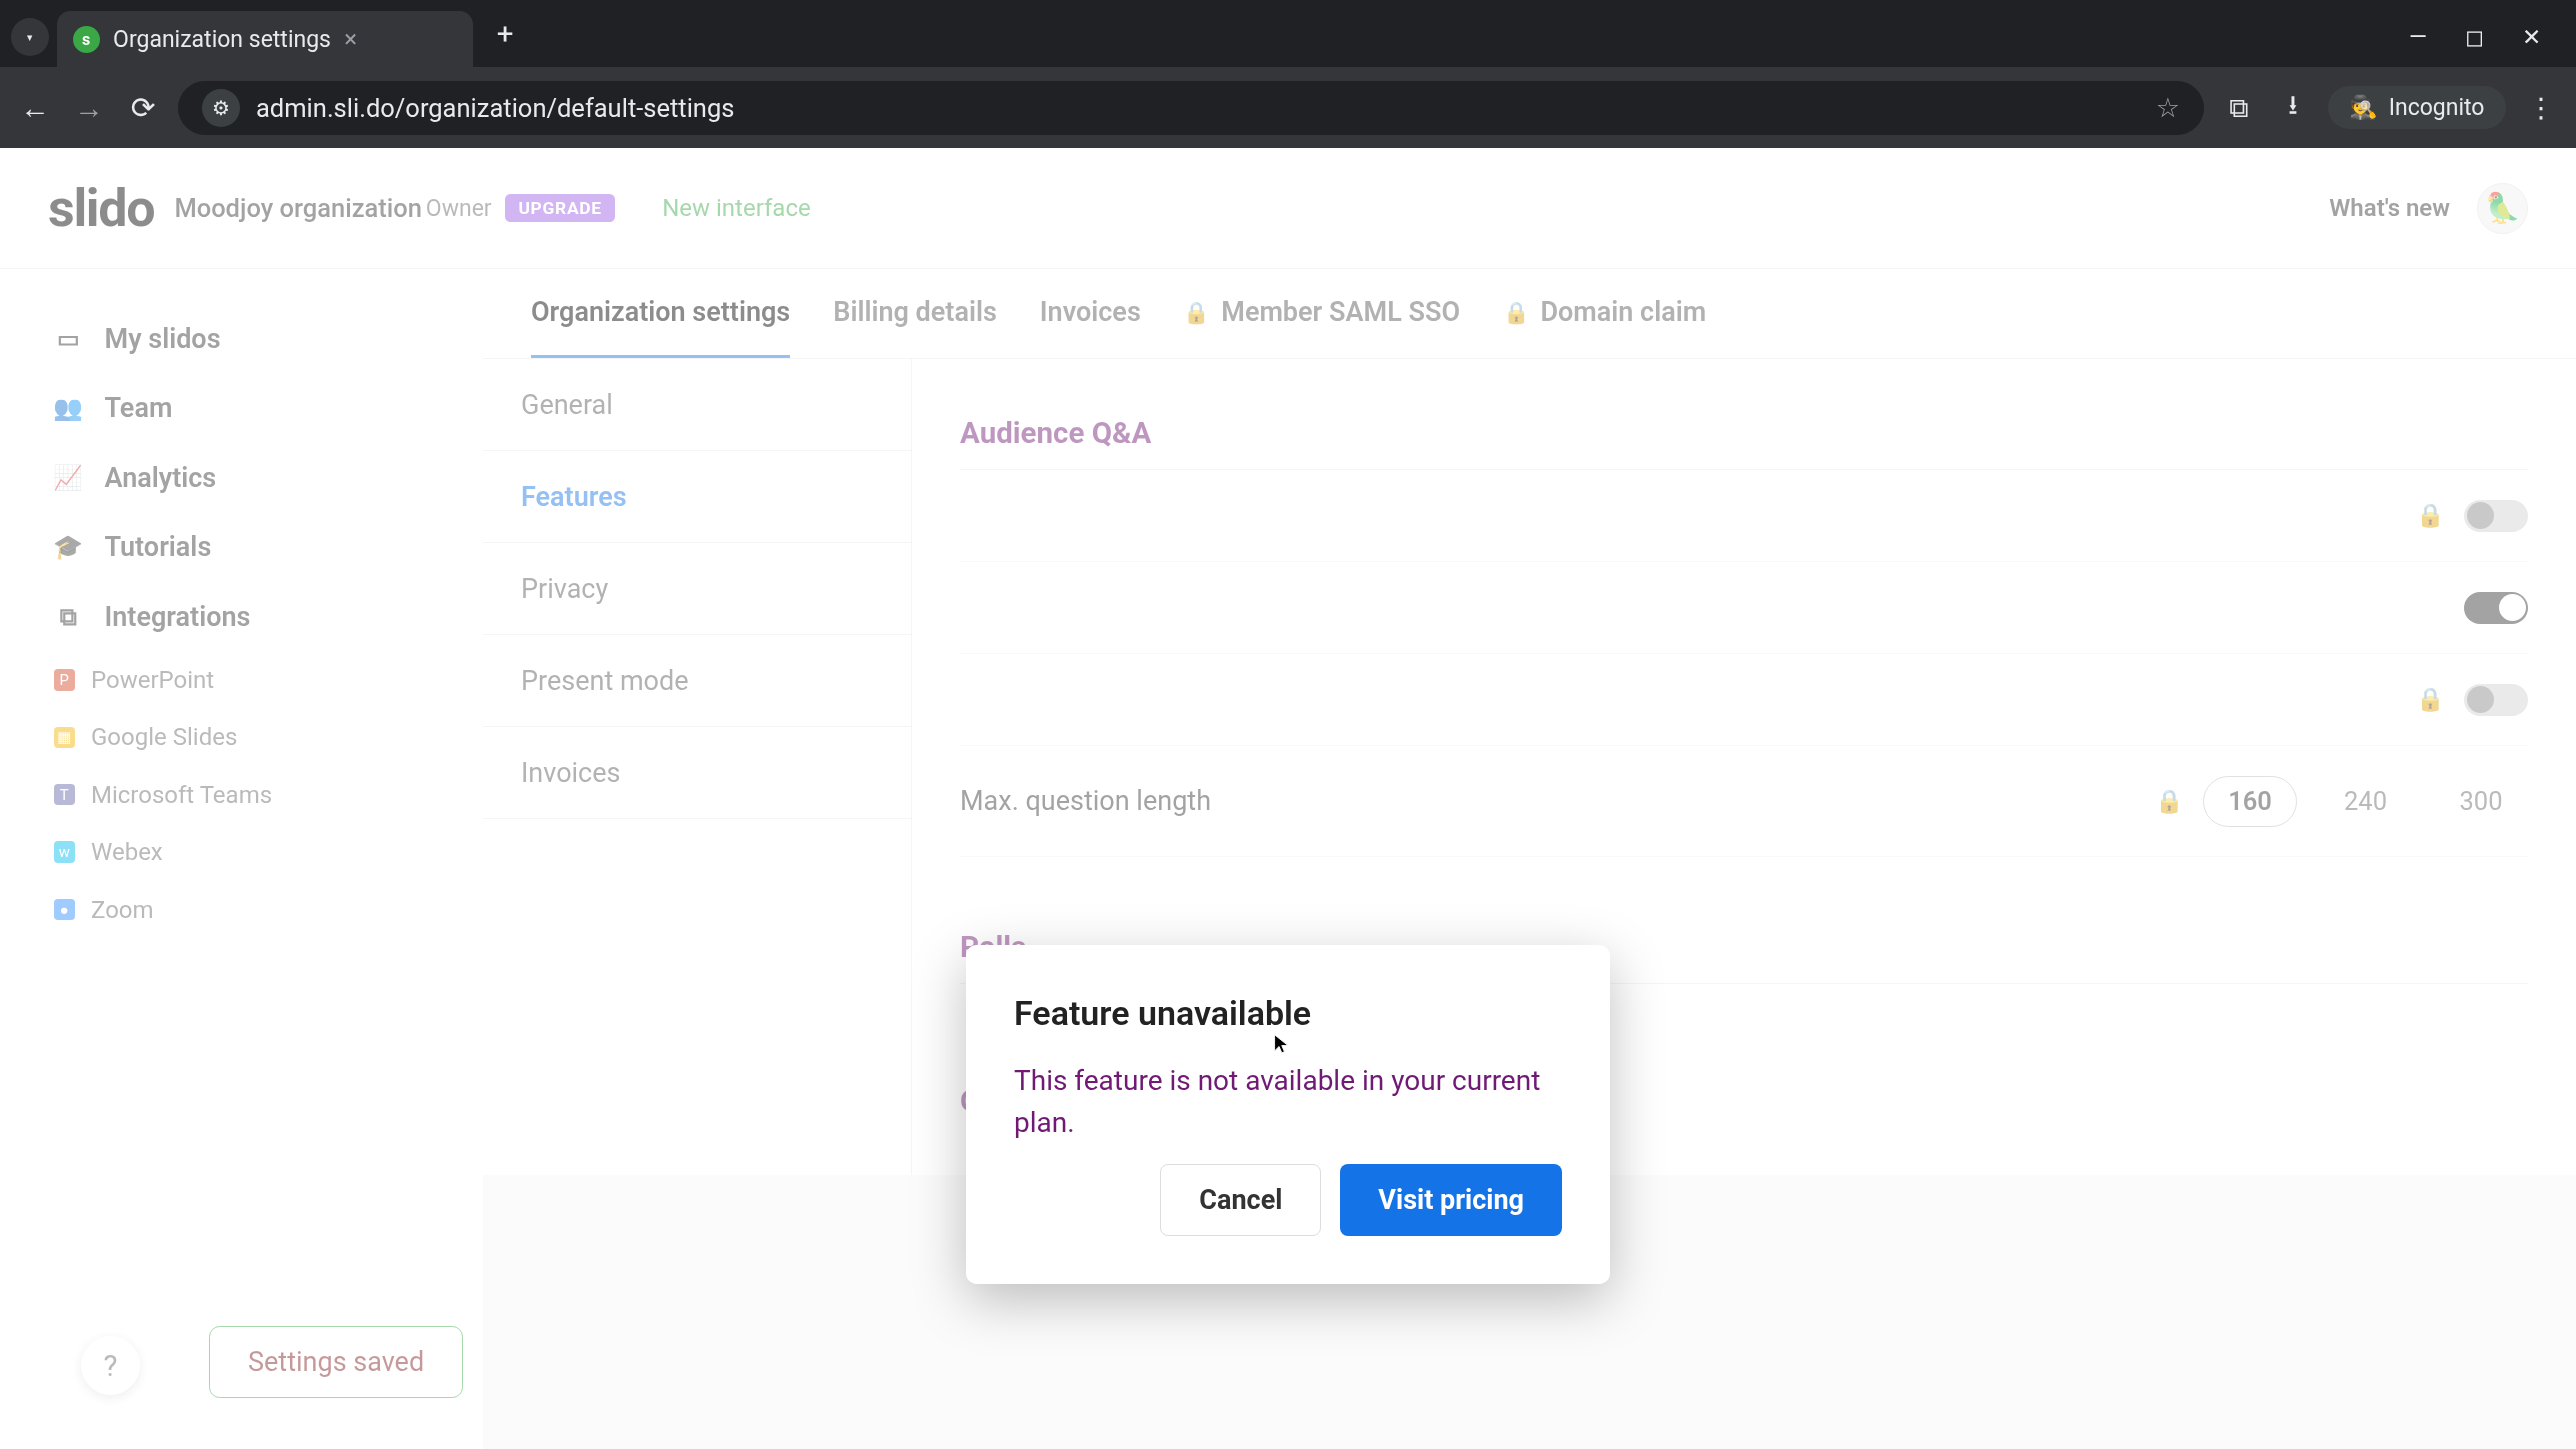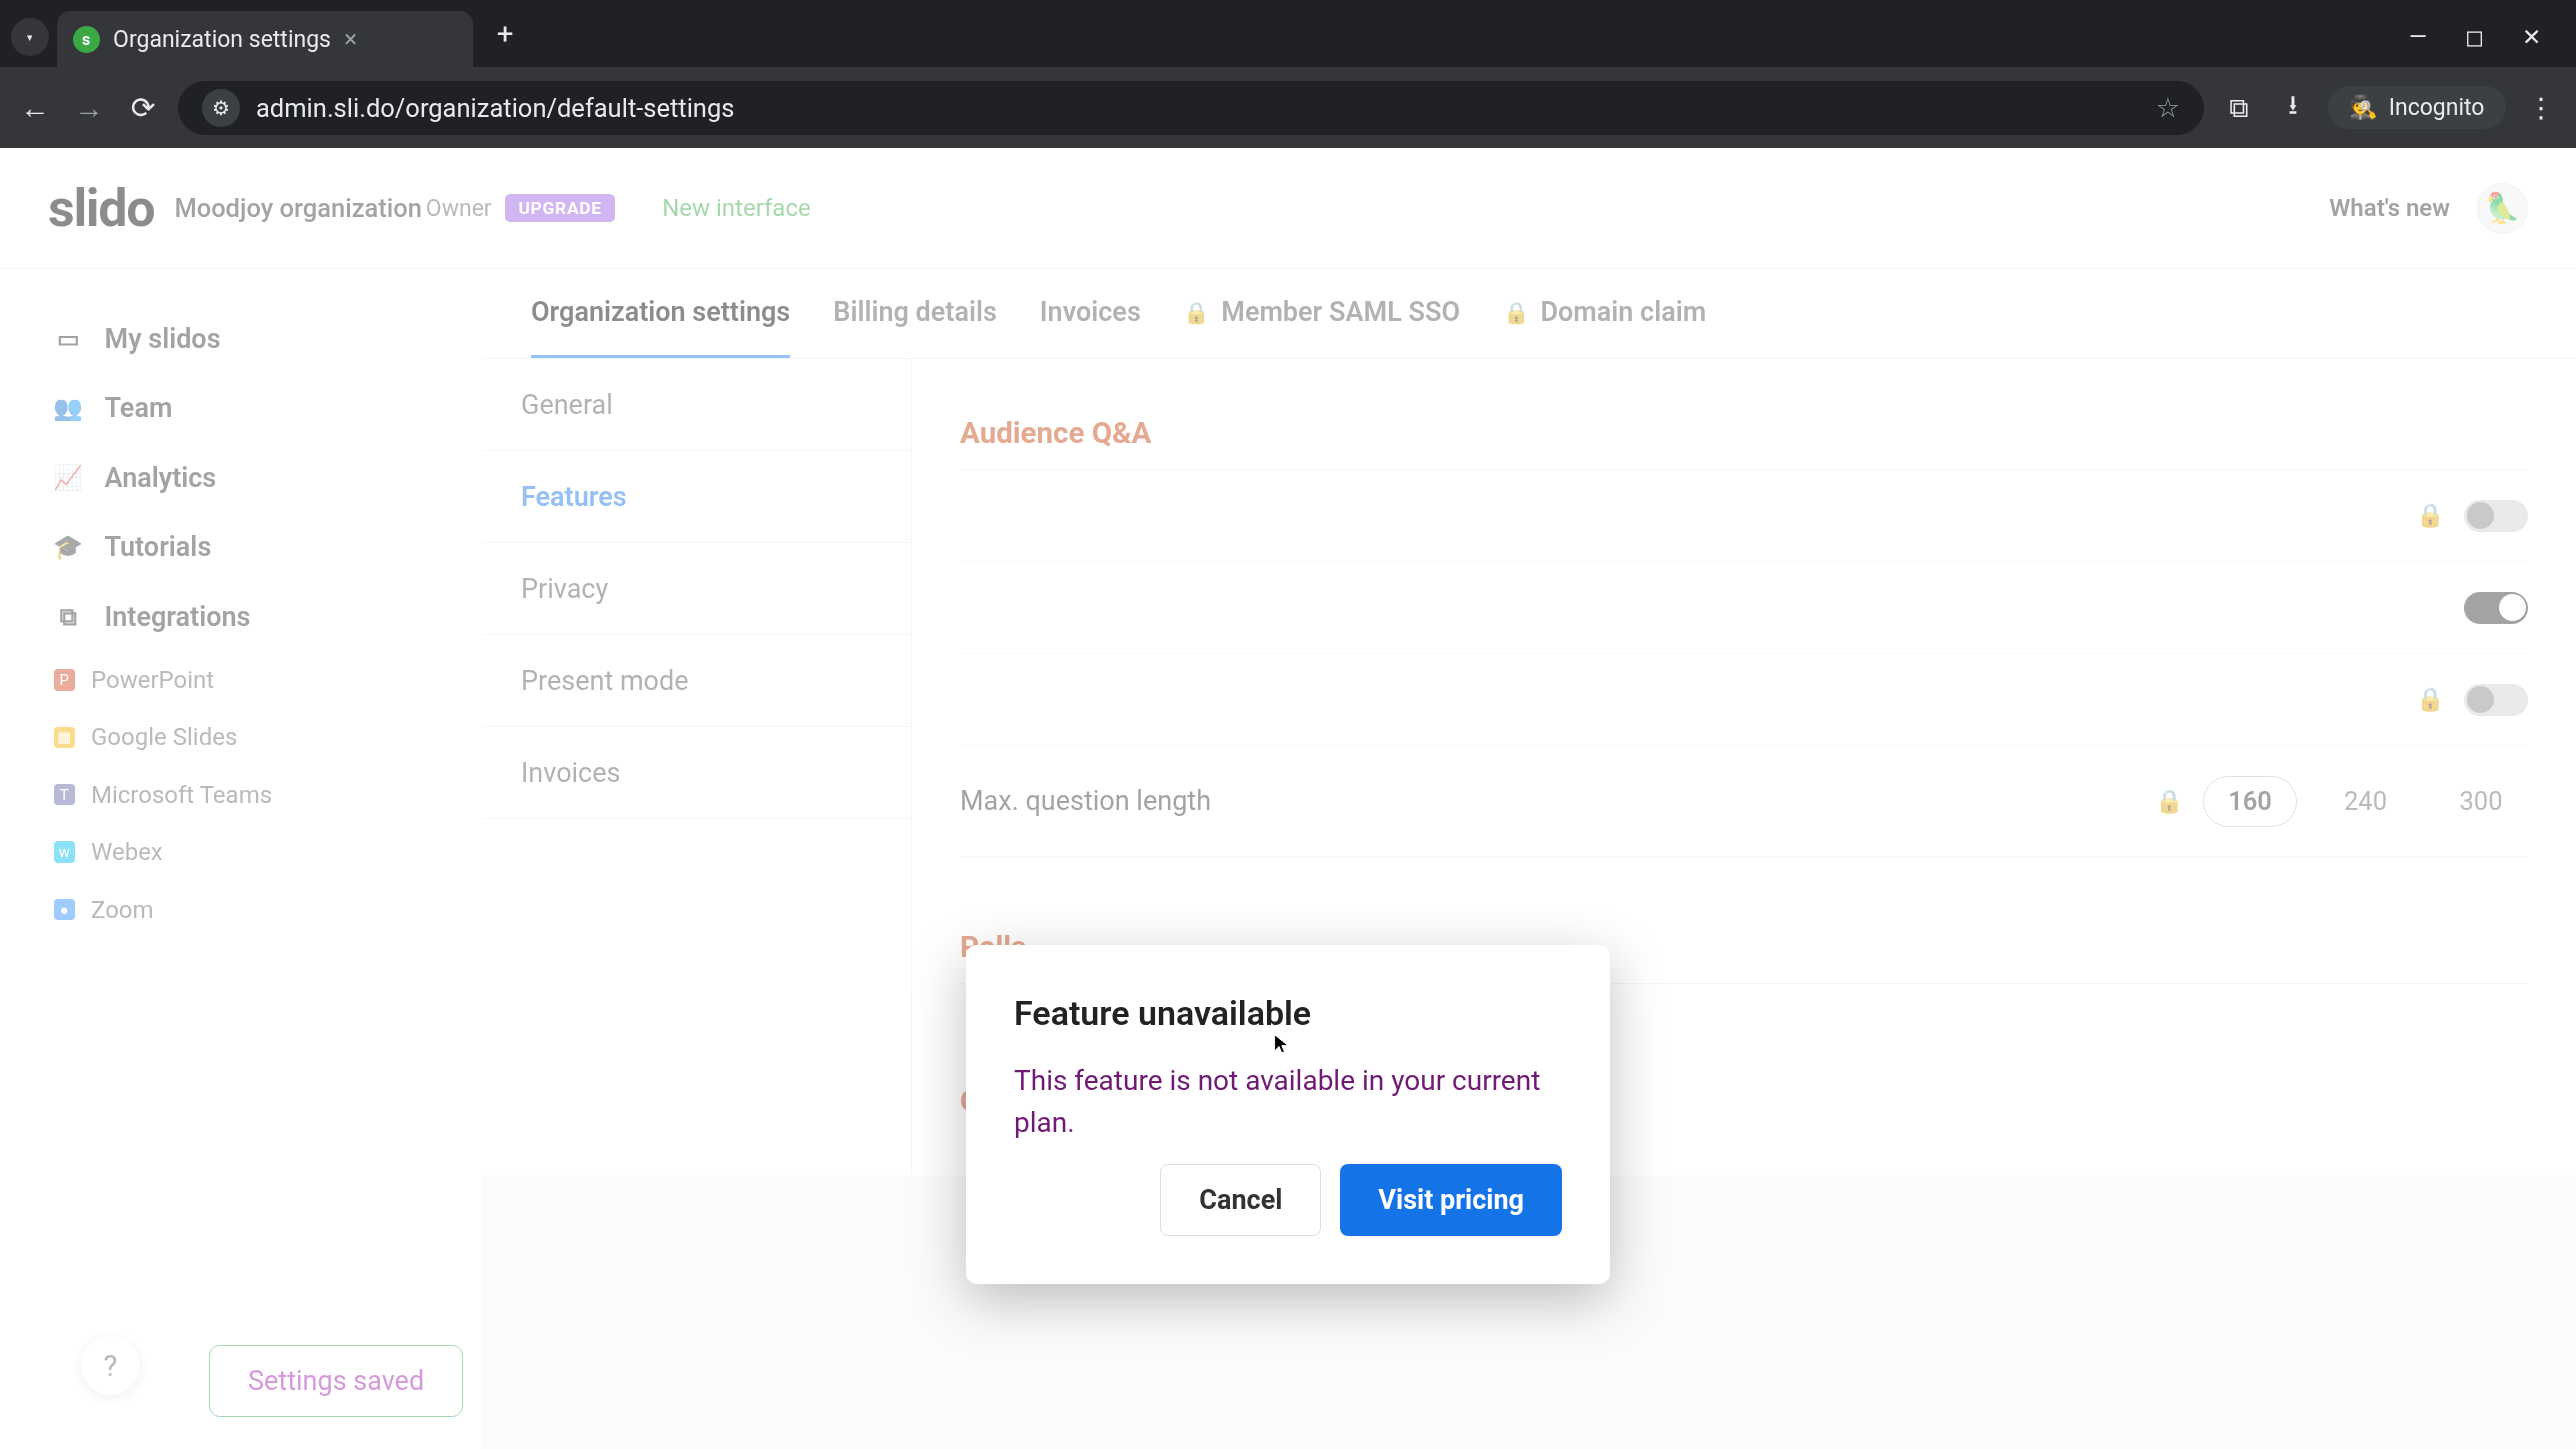--- a/index.html
+++ b/index.html
@@ -44,35 +44,35 @@
 .nav-item .nav-icon{width:29.5px;height:29.5px;display:flex;align-items:center;justify-content:center;font-size:24px}
 .nav-sub{display:flex;align-items:center;gap:16px;padding:12px 21.5px;font-size:24px;color:#666;border-radius:8px;cursor:pointer}
 .nav-sub .int-icon{width:21.5px;height:21.5px;border-radius:4px;display:flex;align-items:center;justify-content:center;font-size:14.8px;color:#fff}
 .ic-pp{background:#d24726}
 .ic-gs{background:#f4b400}
 .ic-mt{background:#6264a7}
 .ic-wx{background:#00bceb}
 .ic-zm{background:#2d8cff}
 
 .help-fab{position:absolute;left:81px;bottom:54px;width:59px;height:59px;border-radius:50%;background:#fff;box-shadow:0 2.7px 10.7px rgba(0,0,0,0.15);display:flex;align-items:center;justify-content:center;font-size:29.5px;color:#666;cursor:pointer}
-.toast{position:absolute;left:209px;bottom:32px;border:1.3px solid #39a845;border-radius:10.7px;padding:19px 38px;font-size:27px;color:#a21caf;background:#fff}
+.toast{position:absolute;left:209px;bottom:51px;border:1.3px solid #39a845;border-radius:10.7px;padding:19px 38px;font-size:27px;color:#7f1d1d;background:#fff}
 
 .content{flex:1;background:#f7f7f7;padding:0;overflow:auto}
 .tabs{display:flex;gap:43px;padding:0 48px;border-bottom:0.7px solid #e8e8e8;background:#fff}
 .tab-item{padding:27px 0;font-size:27px;font-weight:600;color:#555;cursor:pointer;border-bottom:3.4px solid transparent;display:flex;align-items:center;gap:10.7px}
 .tab-item.active{color:#000;border-bottom-color:#1473e6}
 .tab-lock{font-size:21.5px;color:#999}
 
 .panel{display:flex;background:#f7f7f7}
 .sub-nav{width:429px;background:#fff;border-right:0.7px solid #e8e8e8}
 .sub-nav-item{padding:29.5px 38px;font-size:27px;color:#555;border-bottom:0.7px solid #e8e8e8;cursor:pointer}
 .sub-nav-item.active{color:#1473e6;font-weight:600}
 
 .settings{flex:1;padding:38px 48px;background:#fff}
-.section-title{font-size:29.5px;font-weight:700;color:#c2410c;padding:19px 0;border-bottom:0.7px solid #e8e8e8;margin-bottom:0}
+.section-title{font-size:29.5px;font-weight:700;color:#701a75;padding:19px 0;border-bottom:0.7px solid #e8e8e8;margin-bottom:0}
 .setting-row{display:flex;align-items:center;padding:29.5px 0;border-bottom:0.7px solid #f0f0f0}
 .setting-label{font-size:27px;color:#333}
 .setting-ctrl{margin-left:auto;display:flex;align-items:center;gap:19px}
 .lock-icon{color:#bbb;font-size:23px}
 .toggle{width:64px;height:32px;border-radius:16px;background:#d0d0d0;position:relative;cursor:pointer}
 .toggle::after{content:"";position:absolute;width:27px;height:27px;border-radius:50%;background:#888;top:2.7px;left:2.7px}
 .toggle.on{background:#333}
 .toggle.on::after{background:#fff;left:35px}
 .seg{display:flex;gap:21.5px;align-items:center}
 .seg-opt{width:94px;height:51px;border-radius:25.5px;display:flex;align-items:center;justify-content:center;font-size:25.5px;color:#666;cursor:pointer}

